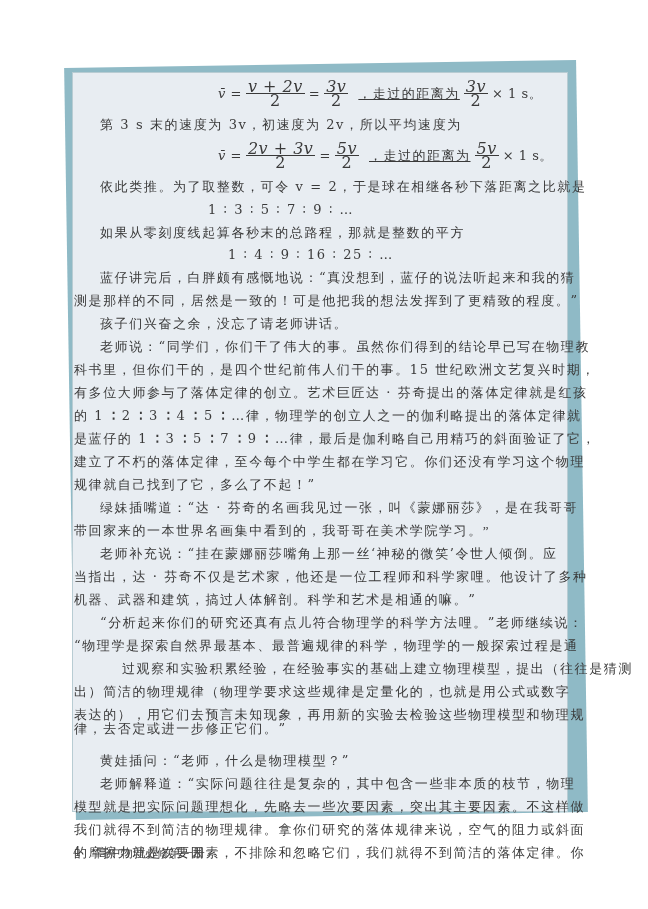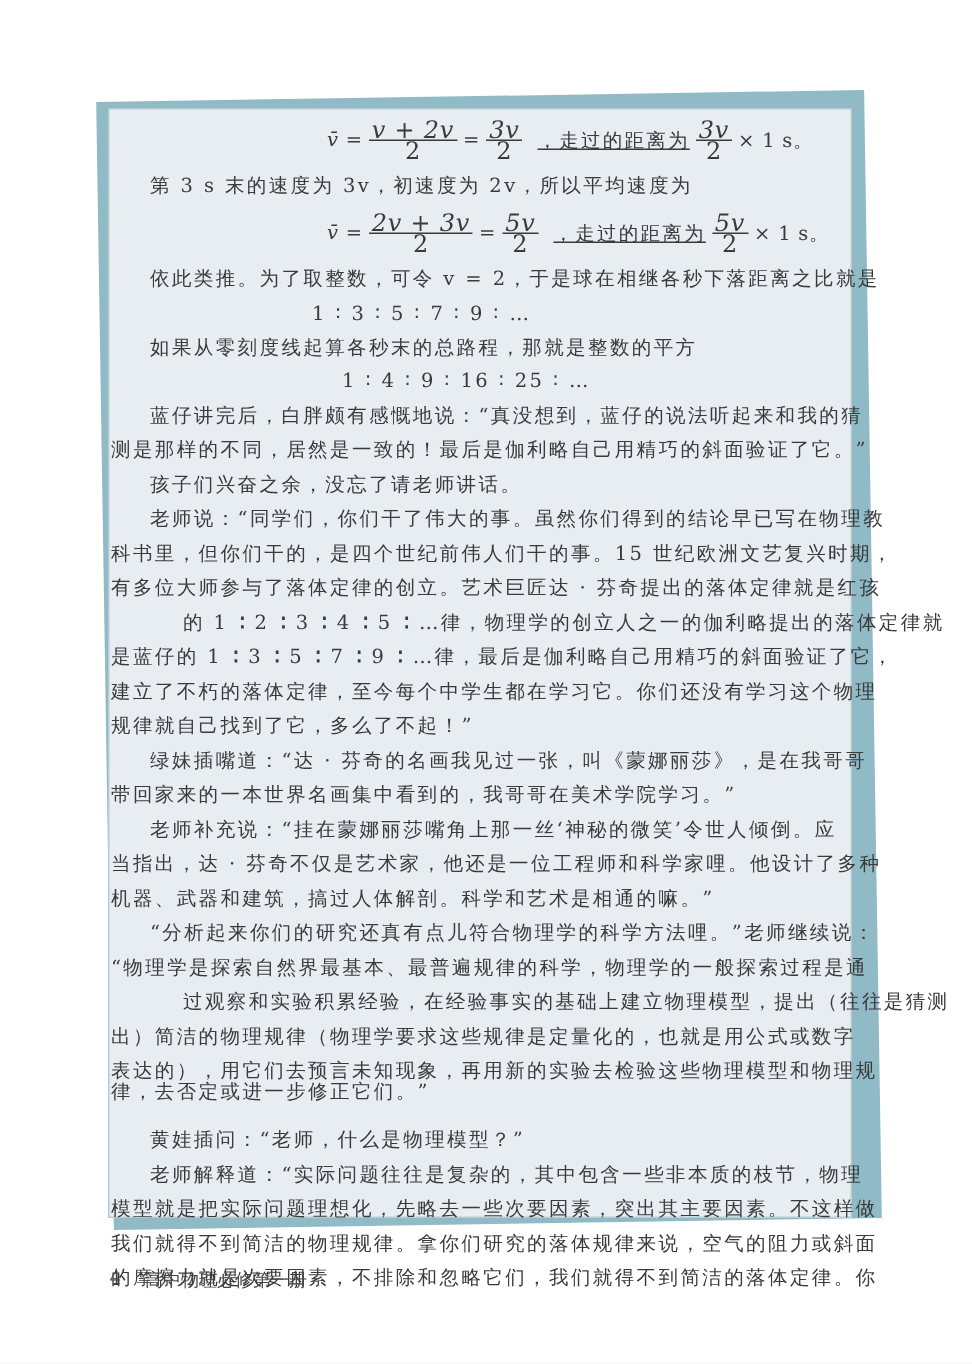--- a/index.html
+++ b/index.html
@@ -76,31 +76,31 @@
       </span>
     <span>× 1 s。</span>
   </div>
 
   <div class="line" style="top:98px;">依此类推。为了取整数，可令 v = 2，于是球在相继各秒下落距离之比就是</div>
   <div class="line center1" style="top:121px;">1 ∶ 3 ∶ 5 ∶ 7 ∶ 9 ∶ …</div>
   <div class="line" style="top:144px;">如果从零刻度线起算各秒末的总路程，那就是整数的平方</div>
   <div class="line center1" style="top:166px;margin-left:20px;">1 ∶ 4 ∶ 9 ∶ 16 ∶ 25 ∶ …</div>
 
   <div class="line" style="top:189px; left:0;">蓝仔讲完后，白胖颇有感慨地说：“真没想到，蓝仔的说法听起来和我的猜</div>
-  <div class="line" style="top:212px; left:-26px;">测是那样的不同，居然是一致的！最后是伽利略自己用精巧的斜面验证了它。”</div>
+  <div class="line" style="top:212px; left:-26px;">测是那样的不同，居然是一致的！可是他把我的想法发挥到了更精致的程度。”</div>
   <div class="line" style="top:235px; left:0;">孩子们兴奋之余，没忘了请老师讲话。</div>
   <div class="line" style="top:258px; left:0;">老师说：“同学们，你们干了伟大的事。虽然你们得到的结论早已写在物理教</div>
   <div class="line" style="top:281px; left:-26px;">科书里，但你们干的，是四个世纪前伟人们干的事。15 世纪欧洲文艺复兴时期，</div>
   <div class="line" style="top:304px; left:-26px;">有多位大师参与了落体定律的创立。艺术巨匠达 · 芬奇提出的落体定律就是红孩</div>
-  <div class="line" style="top:327px; left:-26px;padding-left:48px;">的 1 ∶ 2 ∶ 3 ∶ 4 ∶ 5 ∶ …律，物理学的创立人之一的伽利略提出的落体定律就</div>
+  <div class="line" style="top:327px; left:-26px;">的 1 ∶ 2 ∶ 3 ∶ 4 ∶ 5 ∶ …律，物理学的创立人之一的伽利略提出的落体定律就</div>
   <div class="line" style="top:350px; left:-26px;">是蓝仔的 1 ∶ 3 ∶ 5 ∶ 7 ∶ 9 ∶ …律，最后是伽利略自己用精巧的斜面验证了它，</div>
   <div class="line" style="top:373px; left:-26px;">建立了不朽的落体定律，至今每个中学生都在学习它。你们还没有学习这个物理</div>
   <div class="line" style="top:396px; left:-26px;">规律就自己找到了它，多么了不起！”</div>
   <div class="line" style="top:419px; left:0;">绿妹插嘴道：“达 · 芬奇的名画我见过一张，叫《蒙娜丽莎》，是在我哥哥</div>
-  <div class="line" style="top:442px; left:-26px;">带回家来的一本世界名画集中看到的，我哥哥在美术学院学习。”</div>
+  <div class="line" style="top:442px; left:-26px;font-family:Liberation Serif, serif;">带回家来的一本世界名画集中看到的，我哥哥在美术学院学习。”</div>
   <div class="line" style="top:465px; left:0;">老师补充说：“挂在蒙娜丽莎嘴角上那一丝‘神秘的微笑’令世人倾倒。应</div>
   <div class="line" style="top:488px; left:-26px;">当指出，达 · 芬奇不仅是艺术家，他还是一位工程师和科学家哩。他设计了多种</div>
   <div class="line" style="top:511px; left:-26px;text-align:center;">机器、武器和建筑，搞过人体解剖。科学和艺术是相通的嘛。”</div>
   <div class="line" style="top:534px; left:0;">“分析起来你们的研究还真有点儿符合物理学的科学方法哩。”老师继续说：</div>
   <div class="line" style="top:557px; left:-26px;">“物理学是探索自然界最基本、最普遍规律的科学，物理学的一般探索过程是通</div>
   <div class="line" style="top:580px; left:-26px;padding-left:48px;">过观察和实验积累经验，在经验事实的基础上建立物理模型，提出（往往是猜测</div>
   <div class="line" style="top:603px; left:-26px;">出）简洁的物理规律（物理学要求这些规律是定量化的，也就是用公式或数字</div>
   <div class="line" style="top:626px; left:-26px;">表达的），用它们去预言未知现象，再用新的实验去检验这些物理模型和物理规</div>
   <div class="line" style="top:640px; left:-26px;">律，去否定或进一步修正它们。”</div>
   <div class="line" style="top:672px; left:0;">黄娃插问：“老师，什么是物理模型？”</div>

